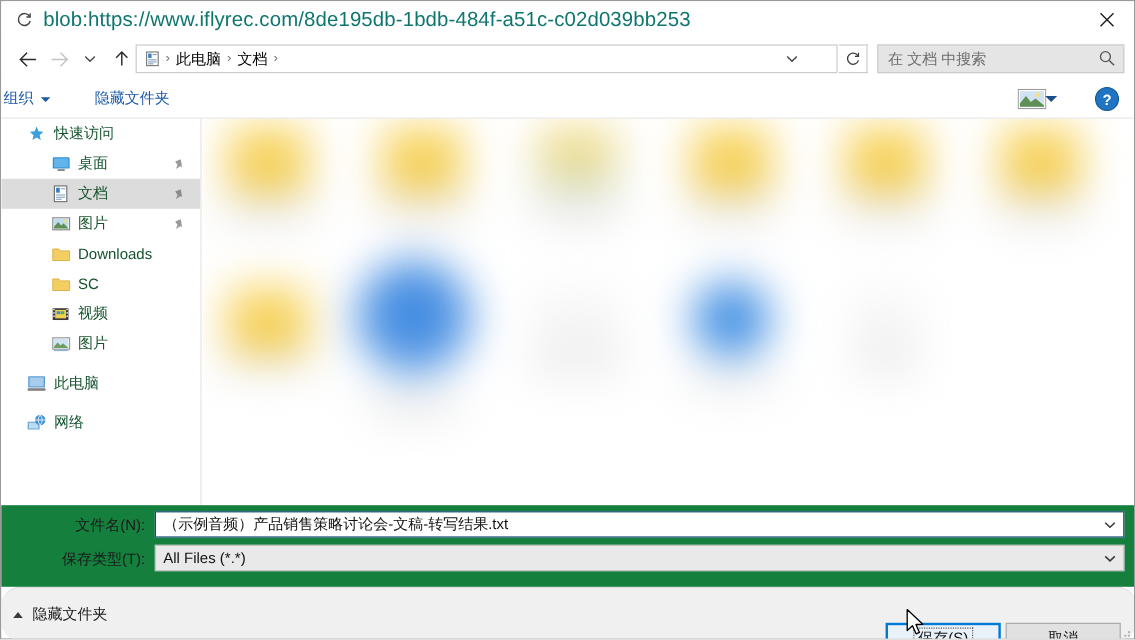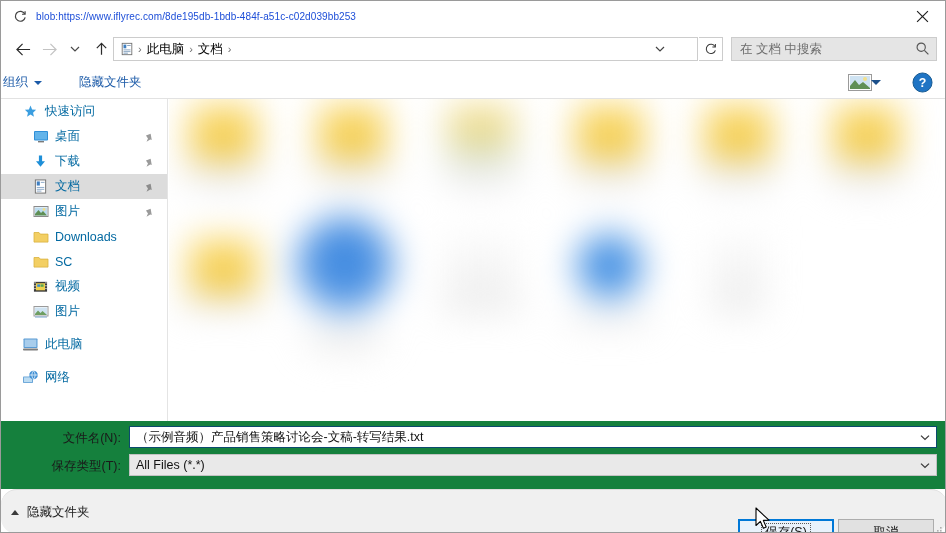--- a/index.html
+++ b/index.html
@@ -35,22 +35,22 @@
   .title-icon {
     width: 18px; height: 18px;
     margin-left: 10px;
     margin-right: 7px;
     flex: 0 0 auto;
     display: flex;
     align-items: center;
     justify-content: center;
   }
   .title-text {
-    font-size: 10px;
-    color: #1d4ed8;
+    font-size: 17px;
+    color: #0f766e;
     white-space: nowrap;
     letter-spacing: 0.1px;
   }
   .title-close {
     position: absolute;
     right: 0; top: 0;
     width: 46px; height: 31px;
     display: flex;
     align-items: center;
     justify-content: center;
@@ -218,28 +218,28 @@
   .tree-ico {
     width: 17px; height: 17px;
     flex: 0 0 auto;
     display: flex;
     align-items: center;
     justify-content: center;
     margin-right: 6px;
   }
   .tree-label {
     font-size: 12.5px;
-    color: #0369a1;
+    color: #14532d;
   }
   .tree-pin {
     position: absolute;
     right: 12px; top: 6px;
   }
   .lvl0 { padding-left: 21px; }
-  .lvl1 { padding-left: 31px; }
+  .lvl1 { padding-left: 41px; }
 
   
   .filelist {
     position: absolute;
     left: 168px; top: 0;
     width: 778px;
     height: 322px;
     background: #ffffff;
     overflow: hidden;
   }
@@ -535,33 +535,20 @@
           </svg>
         </span>
         <span class="tree-label">桌面</span>
         <span class="tree-pin">
           <svg width="11" height="11" viewBox="0 0 12 12">
             <path d="M4 1 L9 6 L7.3 6.4 L5.4 10.8 L4.6 6.9 L1 5.6 Z" fill="#9a9a9a" transform="rotate(35 6 6)"></path>
           </svg>
         </span>
       </div>
 
-      <div class="tree-row lvl1">
-        <span class="tree-ico">
-          <svg width="15" height="15" viewBox="0 0 16 16">
-            <path d="M6.3 1.5 h3.4 v6.2 h3.1 L8 13.6 L3.2 7.7 h3.1 Z" fill="#1e8fd8"></path>
-          </svg>
-        </span>
-        <span class="tree-label">下载</span>
-        <span class="tree-pin">
-          <svg width="11" height="11" viewBox="0 0 12 12">
-            <path d="M4 1 L9 6 L7.3 6.4 L5.4 10.8 L4.6 6.9 L1 5.6 Z" fill="#9a9a9a" transform="rotate(35 6 6)"></path>
-          </svg>
-        </span>
-      </div>
 
       <div class="tree-row lvl1 selected">
         <span class="tree-ico">
           <svg width="15" height="15" viewBox="0 0 16 16">
             <rect x="2.5" y="1" width="11" height="14" fill="#fff" stroke="#6f6f6f"></rect>
             <rect x="4" y="2.6" width="3.3" height="4.4" fill="#3f7fc1"></rect>
             <path d="M8.3 3.6h4 M4 9h8 M4 11h8 M4 12.9h5" stroke="#7b9cc0" stroke-width="0.9"></path>
           </svg>
         </span>
         <span class="tree-label">文档</span>

